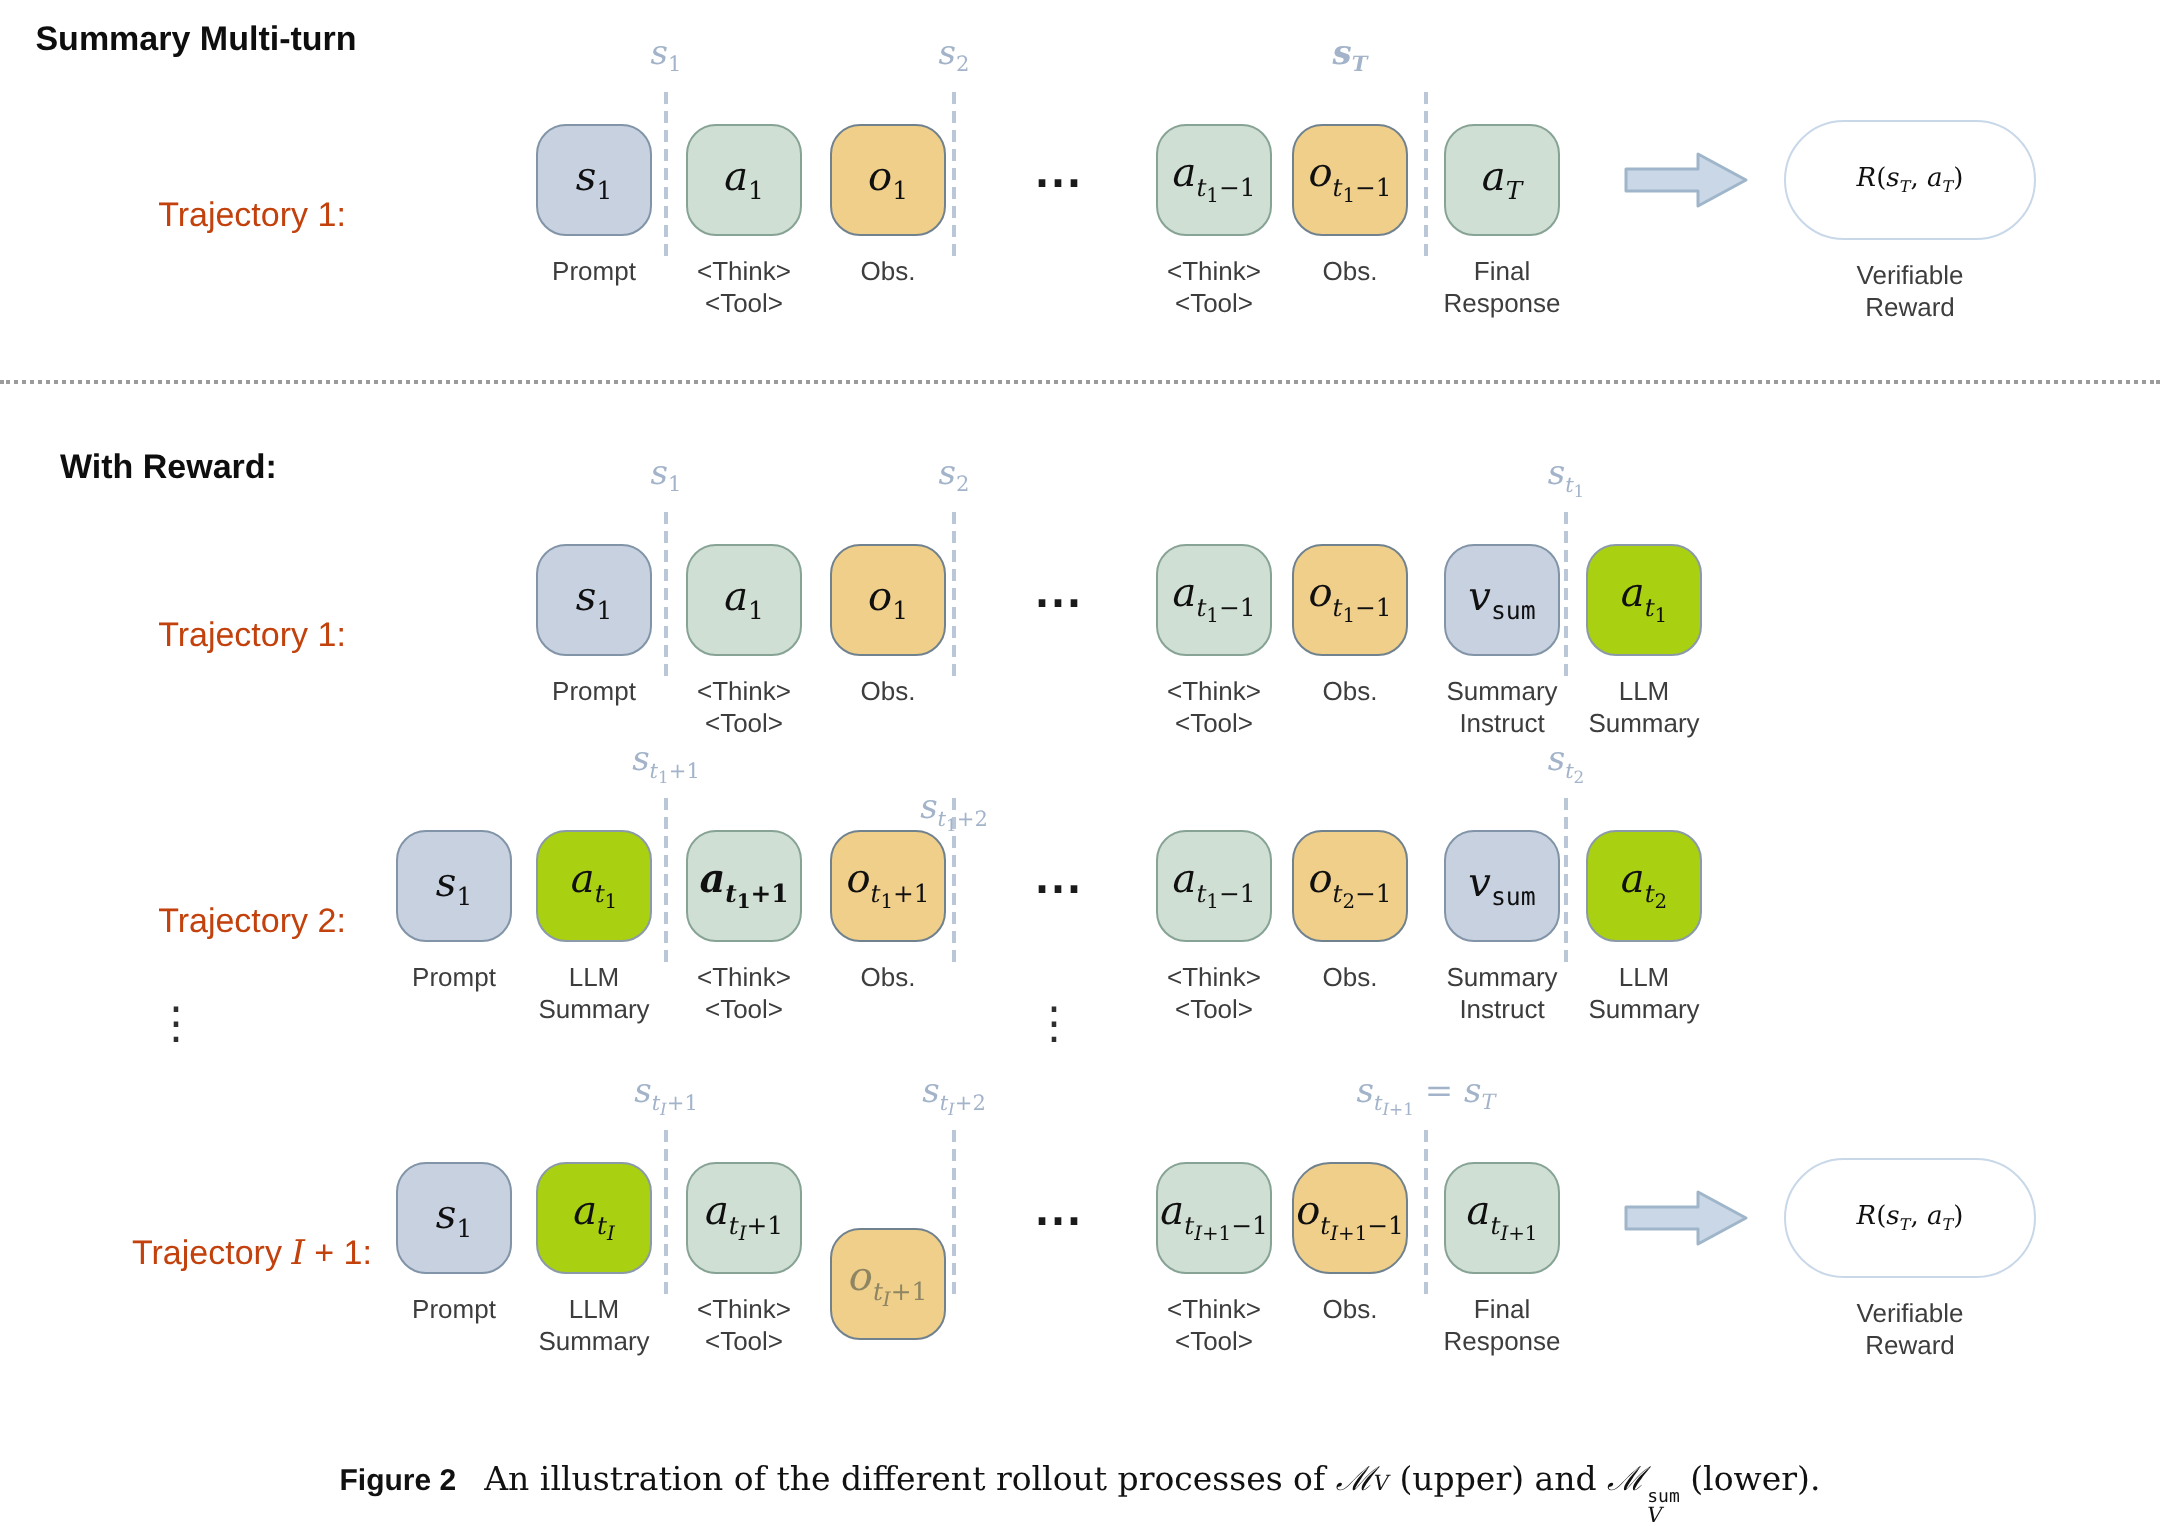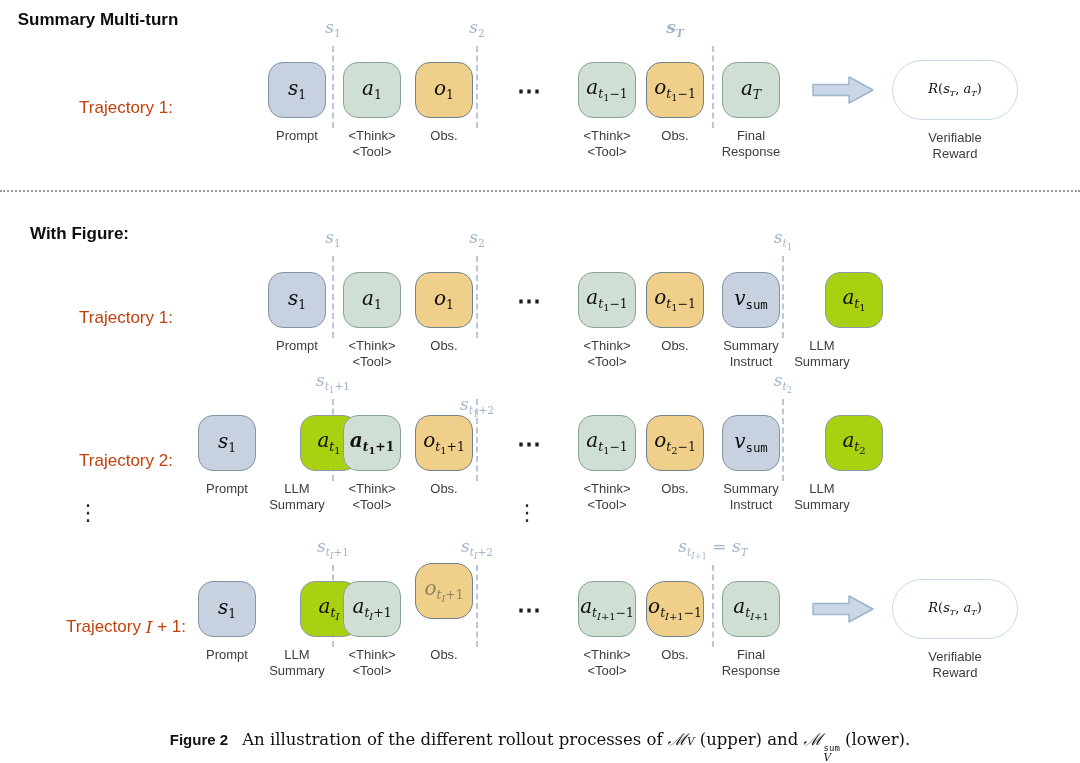--- a/index.html
+++ b/index.html
@@ -4,21 +4,21 @@
 <style>
   html,body{margin:0;padding:0;background:#fff;}
   #canvas{position:relative;width:1080px;height:763px;background:#ffffff;overflow:hidden;}
   .row{position:absolute;left:0;top:0;width:0;height:0;}
 
   .box{position:absolute;width:58px;height:56px;border-radius:15px;border:1.8px solid #888;
        display:flex;align-items:center;justify-content:center;box-sizing:border-box;z-index:2;background:#eee;}
   .v-state{background:var(--state-fill);border-color:var(--state-border);}
   .v-action{background:var(--action-fill);border-color:var(--action-border);}
   .v-obs{background:var(--obs-fill);border-color:var(--obs-border);}
-  .v-summary{background:var(--sum-fill);border-color:var(--sum-border);margin-left:32px;}
+  .v-summary{background:var(--sum-fill);border-color:var(--sum-border);}
   .box.muted .math{color:var(--muted-text);}
 
   .math{font-family:"DejaVu Serif",serif;font-size:20px;line-height:1;white-space:nowrap;color:#101010;}
   .m-i{font-style:italic;}
   .m-r{font-style:normal;}
   .m-tt{font-family:"DejaVu Sans Mono",monospace;font-style:normal;}
   sub{font-size:0.62em;line-height:1;vertical-align:-0.35em;}
   sub sub{font-size:0.8em;vertical-align:-0.3em;}
 
   .dashline{position:absolute;width:0;height:82px;border-left:2px dashed var(--dash);z-index:0;}
@@ -55,21 +55,21 @@
 <body>
 
 <div id="canvas">
 
   <div class="s1-title">
     <div>Summary Multi-turn</div>
   </div>
 
   <div class="divider"></div>
 
-  <div class="s2-title">With Figure:</div>
+  <div class="s2-title">With Reward:</div>
 
   <div id="rows-root">
       <div class="row">
         <div class="traj-label" style="top: 62px;"><span>Trajectory 1:</span></div>
         <div class="box v-state" style="left: 268px; top: 62px;">
           <span class="math"><span class="m-i">s</span><sub><span class="m-r">1</span></sub></span>
         </div>
         <div class="cell-caption" style="left: 297px; top: 128px;">
           <div>Prompt</div>
         </div>
@@ -260,21 +260,21 @@
         </div>
         <div class="dashline" style="left: 332px; top: 565px;"></div>
         <div class="slabel" style="left: 333px; top: 538px;"><span class="m-i">s</span><sub><span class="m-i">t</span><sub><span class="m-i">I</span></sub><span class="m-r">+1</span></sub></div>
         <div class="box v-action" style="left: 343px; top: 581px;">
           <span class="math"><span class="m-i">a</span><sub><span class="m-i">t</span><sub><span class="m-i">I</span></sub><span class="m-r">+1</span></sub></span>
         </div>
         <div class="cell-caption" style="left: 372px; top: 647px;">
           <div>&lt;Think&gt;</div>
           <div>&lt;Tool&gt;</div>
         </div>
-        <div class="box v-obs muted" style="left: 415px; top: 563px; border-radius: 17px;">
+        <div class="box v-obs muted" style="left: 415px; top: 614px;">
           <span class="math"><span class="m-i">o</span><sub><span class="m-i">t</span><sub><span class="m-i">I</span></sub><span class="m-r">+1</span></sub></span>
         </div>
         <div class="cell-caption" style="left: 444px; top: 647px;">
           <div>Obs.</div>
         </div>
         <div class="dashline" style="left: 476px; top: 565px;"></div>
         <div class="slabel" style="left: 477px; top: 538px;"><span class="m-i">s</span><sub><span class="m-i">t</span><sub><span class="m-i">I</span></sub><span class="m-r">+2</span></sub></div>
         <div class="ellipsis" style="left: 500px; top: 581px;">⋯</div>
         <div class="box v-action" style="left: 578px; top: 581px;">
           <span class="math"><span class="m-i">a</span><sub><span class="m-i">t</span><sub><span class="m-i">I</span><span class="m-r">+1</span></sub><span class="m-r">−1</span></sub></span>

